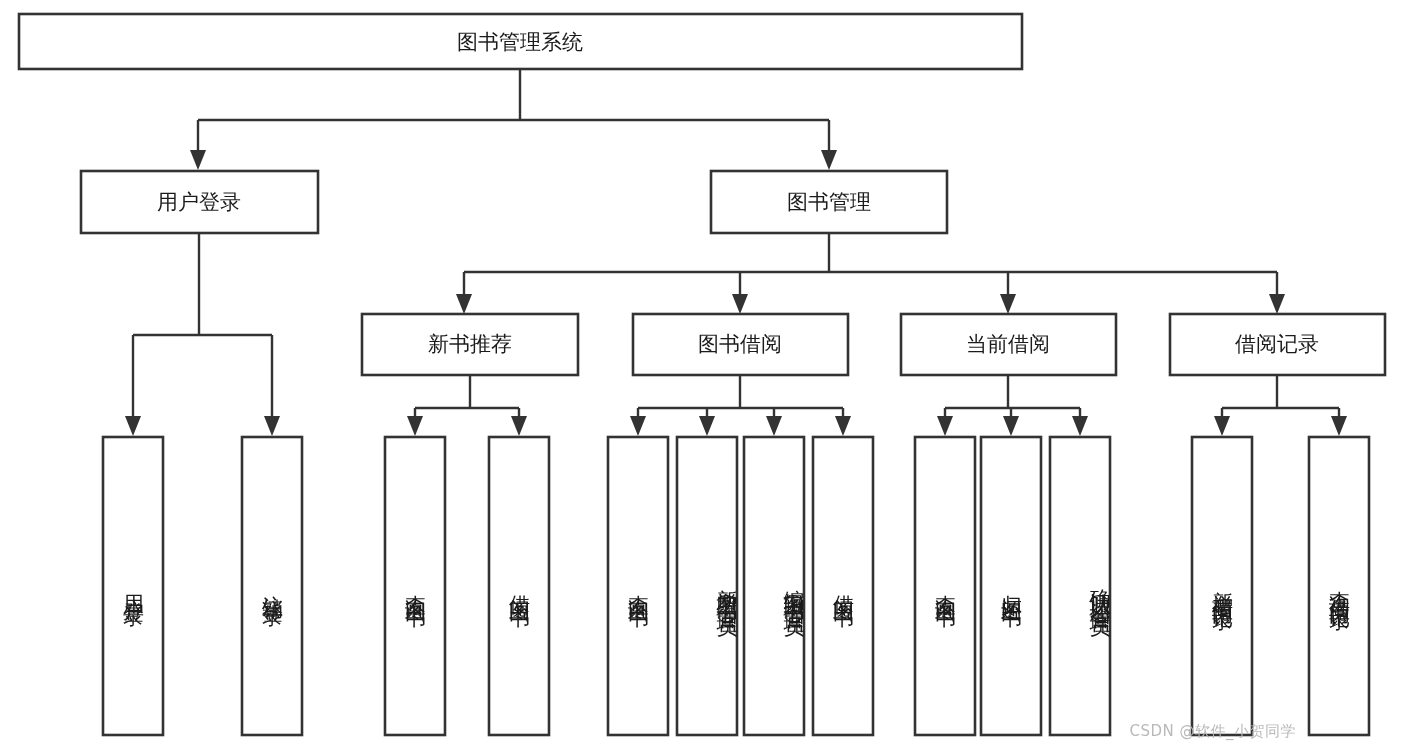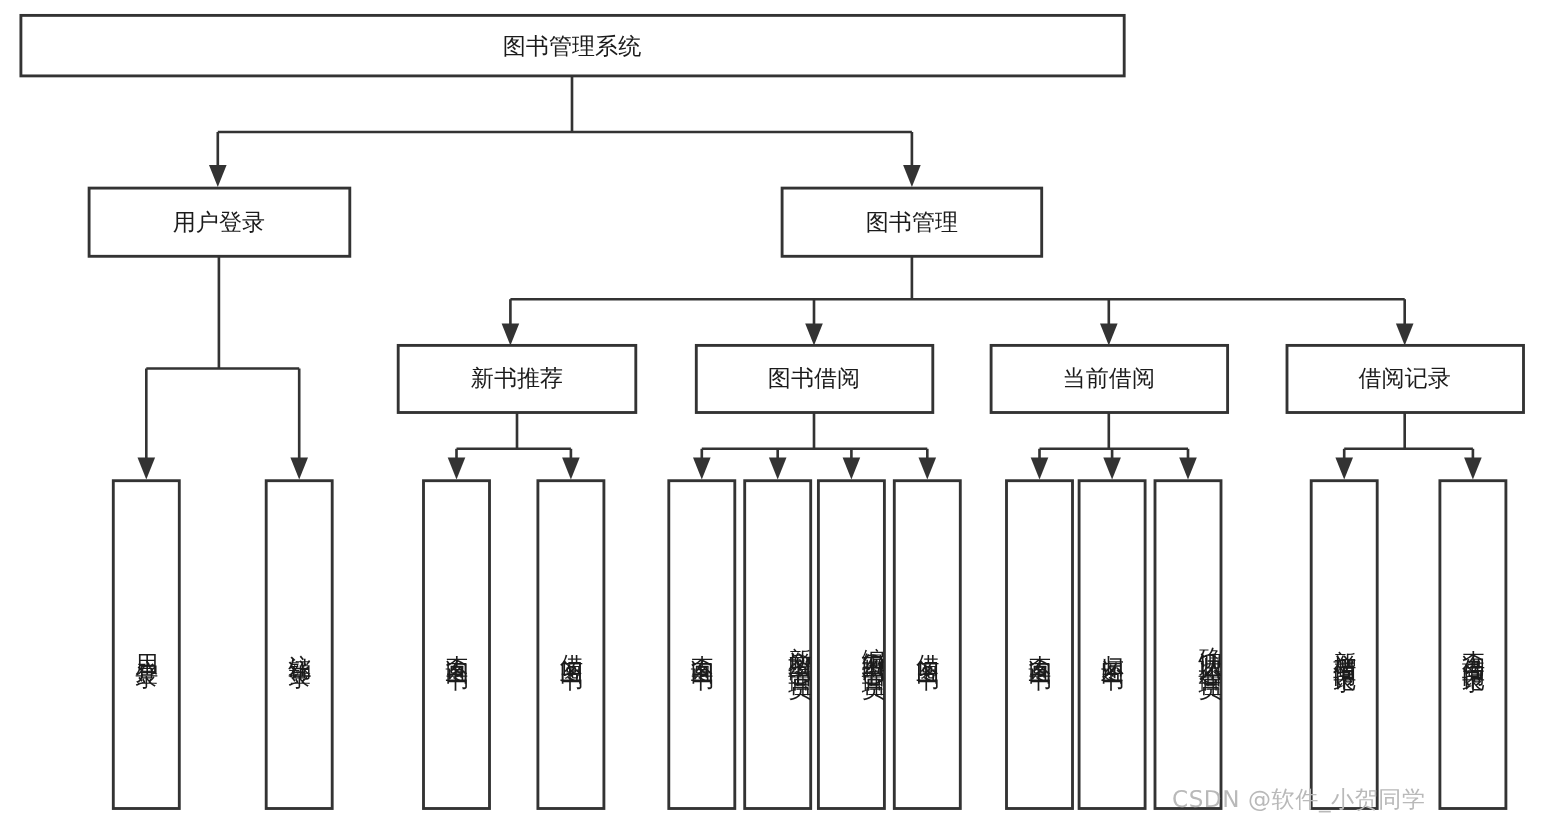--- a/index.html
+++ b/index.html
@@ -61,21 +61,21 @@
     align-items: center;
     justify-content: center;
     white-space: nowrap;
     pointer-events: none;
   }
   .watermark {
     position: absolute;
     right: 10px;
     bottom: 6px;
     font-family: "DejaVu Sans", "Liberation Sans", sans-serif;
-    font-size: 21px;
+    font-size: 15px;
     color: #b9b9b9;
     letter-spacing: 0.5px;
     white-space: nowrap;
   }
 </style>
 </head>
 <body>
 
 <div id="diagram-root">
 

